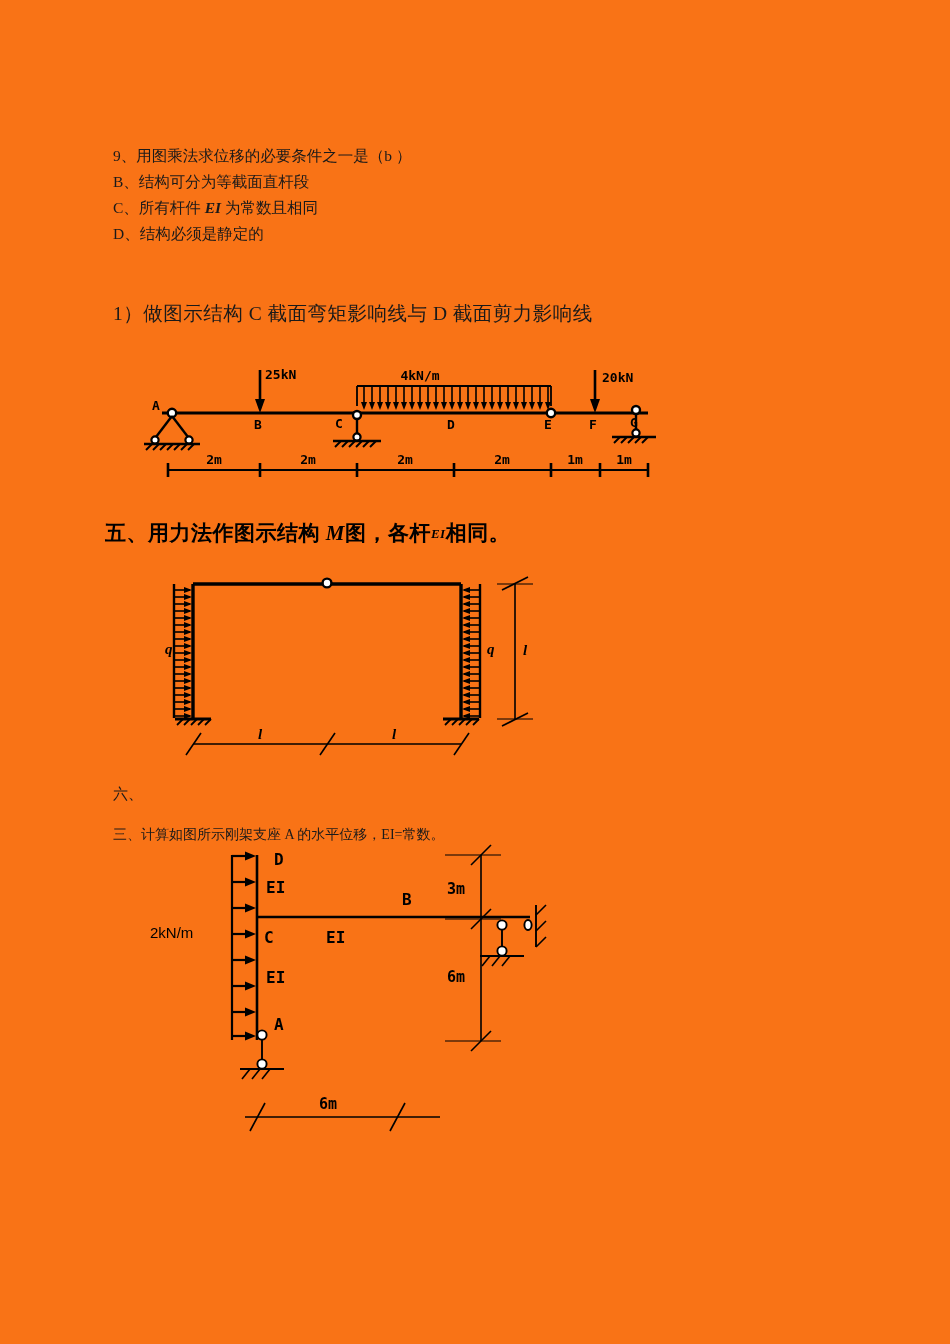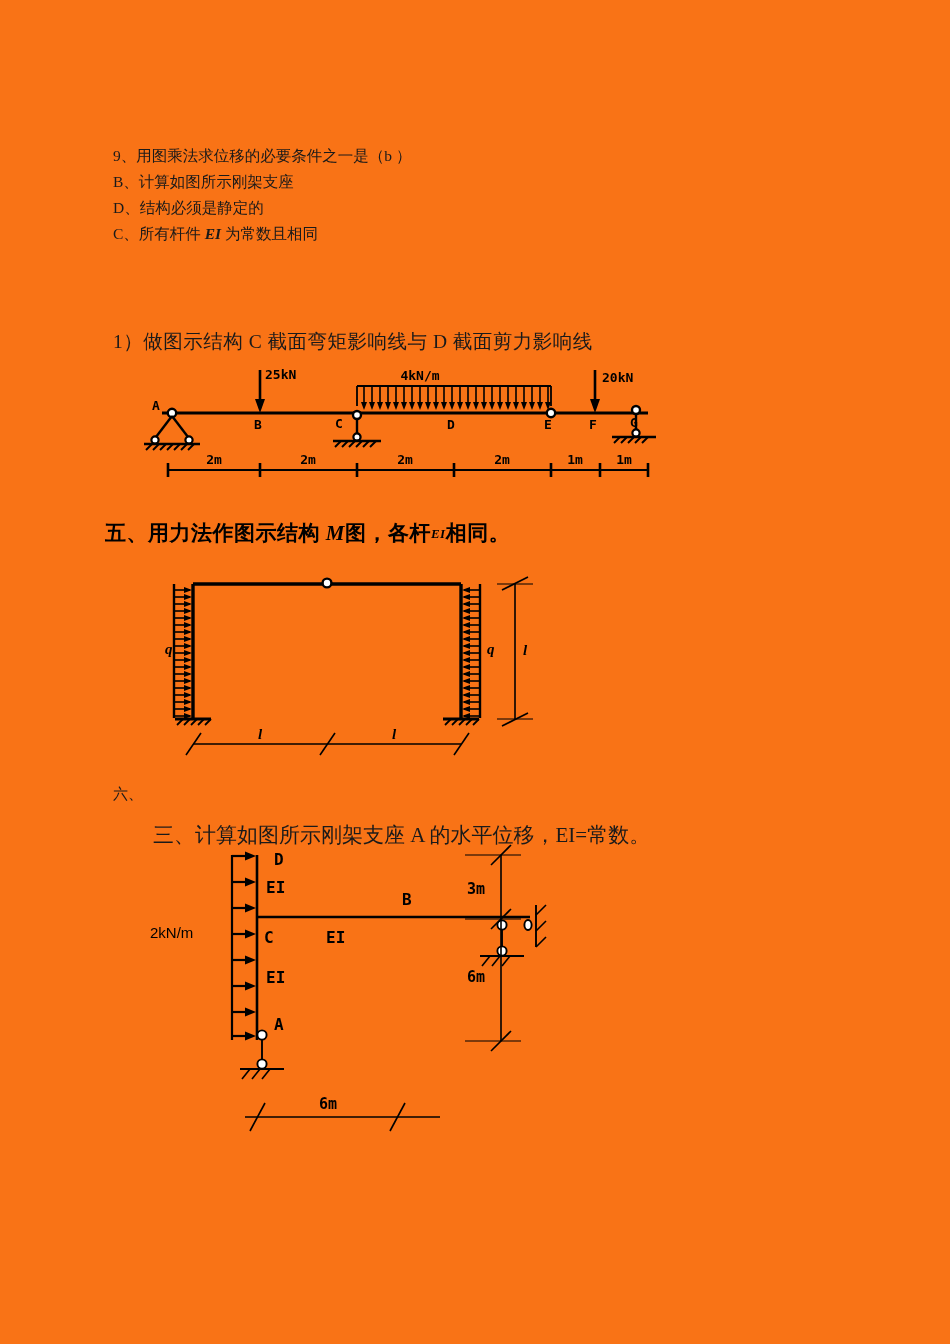--- a/index.html
+++ b/index.html
@@ -34,21 +34,21 @@
   }
   .q-line i {
     font-style: italic;
     font-weight: bold;
     font-family: "Liberation Serif", "DejaVu Serif", serif;
   }
 
   .prompt-1 {
     position: absolute;
     left: 113px;
-    top: 328px;
+    top: 300px;
     font-size: 19.5px;
     line-height: 28px;
     white-space: nowrap;
     letter-spacing: 0.5px;
     color: #1a1a1a;
   }
 
   .heading-5 {
     position: absolute;
     left: 105px;
@@ -77,25 +77,24 @@
     top: 782px;
     font-size: 15px;
     line-height: 24px;
     color: #1a1a1a;
   }
 
   .prompt-3 {
     position: absolute;
     left: 113px;
     top: 823px;
-    font-size: 21px;
+    font-size: 14px;
     line-height: 24px;
     white-space: nowrap;
     color: #1a1a1a;
-    margin-left: 40px;
   }
 
   
   .fig {
     position: absolute;
   }
   .fig svg { display: block; }
 
   #fig-beam   { left: 130px; top: 362px; }
   #fig-frame  { left: 165px; top: 560px; }
@@ -116,23 +115,23 @@
     fill: #000;
   }
 </style>
 </head>
 <body>
 
 <div class="page">
 
   <div class="q-block">
     <div class="q-line">9、用图乘法求位移的必要条件之一是（b ）</div>
-    <div class="q-line">B、计算如图所示刚架支座</div>
+    <div class="q-line">B、结构可分为等截面直杆段</div>
+    <div class="q-line"><span>C、所有杆件 </span><i>EI</i><span> 为常数且相同</span></div>
     <div class="q-line">D、结构必须是静定的</div>
-    <div class="q-line"><span>C、所有杆件 </span><i>EI</i><span> 为常数且相同</span></div>
   </div>
 
   <div class="prompt-1">1）做图示结构 C 截面弯矩影响线与 D 截面剪力影响线</div>
 
   <div class="fig" id="fig-beam">
     <svg width="530" height="120" viewBox="0 0 530 120" xmlns="http://www.w3.org/2000/svg">
 
       <line x1="32" y1="51" x2="518" y2="51" stroke="#000" stroke-width="3.2"></line>
 
       <g>
@@ -513,21 +512,21 @@
 
       <g>
         <line x1="95" y1="274" x2="290" y2="274" stroke="#000" stroke-width="1.6"></line>
         <line x1="100" y1="288" x2="115" y2="260" stroke="#000" stroke-width="1.6"></line>
         <line x1="240" y1="288" x2="255" y2="260" stroke="#000" stroke-width="1.6"></line>
         <text class="fig-text" x="178" y="266" font-size="15" text-anchor="middle">6m</text>
       </g>
     </svg>
   </div>
 
-  <div class="fig" style="left:455px; top:843px;">
+  <div class="fig" style="left:435px; top:843px;">
     <svg width="80" height="240" viewBox="0 0 80 240" xmlns="http://www.w3.org/2000/svg">
       <line x1="46" y1="12" x2="46" y2="198" stroke="#000" stroke-width="1.6"></line>
       <line x1="10" y1="12" x2="66" y2="12" stroke="#000" stroke-width="1.2"></line>
       <line x1="10" y1="76" x2="66" y2="76" stroke="#000" stroke-width="1.2"></line>
       <line x1="10" y1="198" x2="66" y2="198" stroke="#000" stroke-width="1.2"></line>
       <line x1="36" y1="22" x2="56" y2="2" stroke="#000" stroke-width="1.6"></line>
       <line x1="36" y1="86" x2="56" y2="66" stroke="#000" stroke-width="1.6"></line>
       <line x1="36" y1="208" x2="56" y2="188" stroke="#000" stroke-width="1.6"></line>
       <text class="fig-text" x="12" y="51" font-size="15">3m</text>
       <text class="fig-text" x="12" y="139" font-size="15">6m</text>

